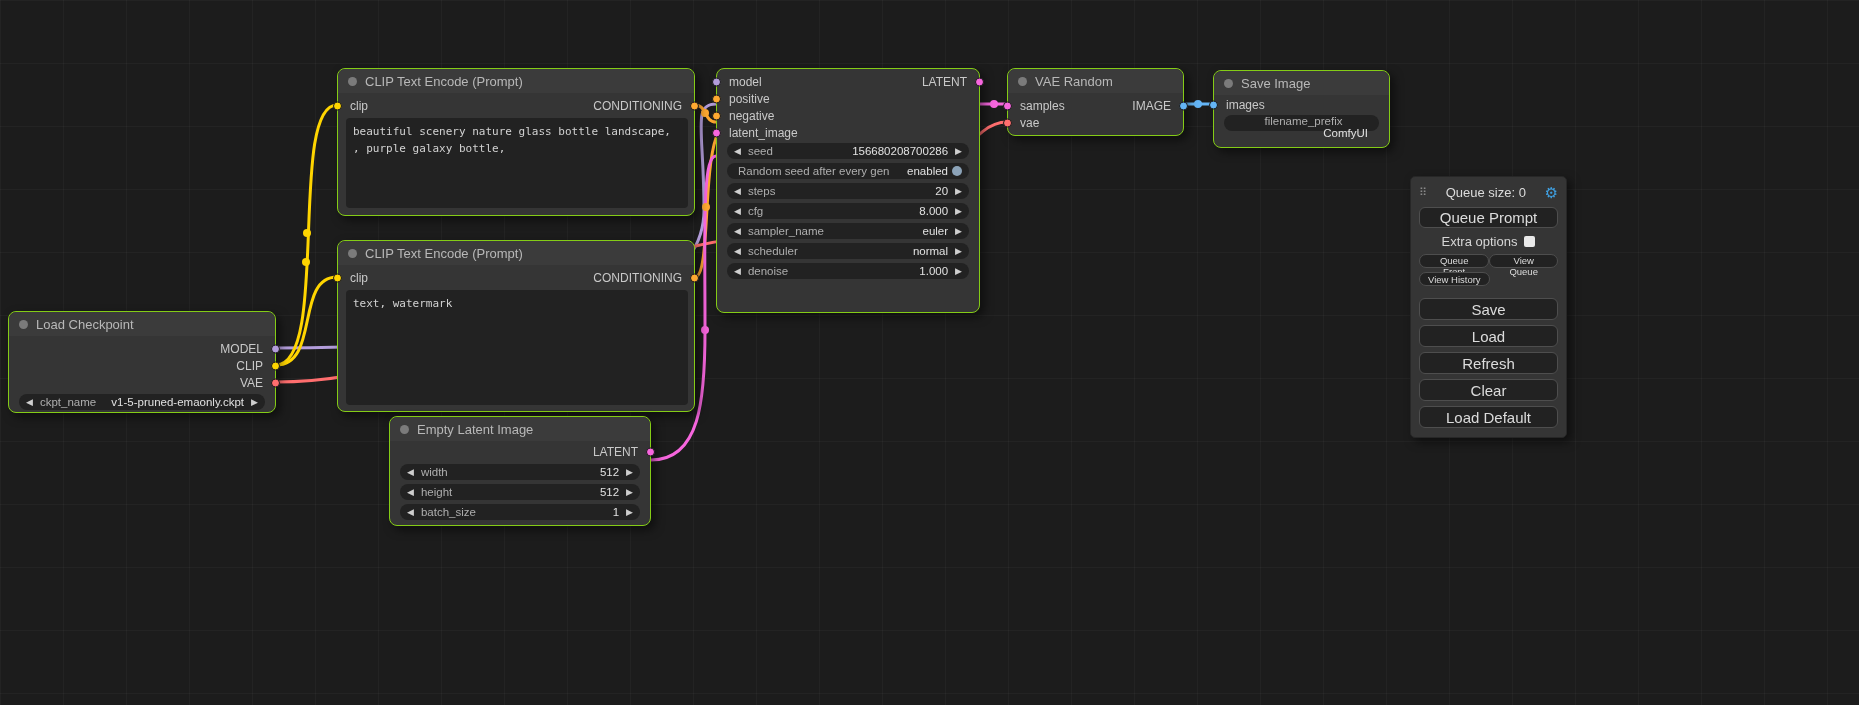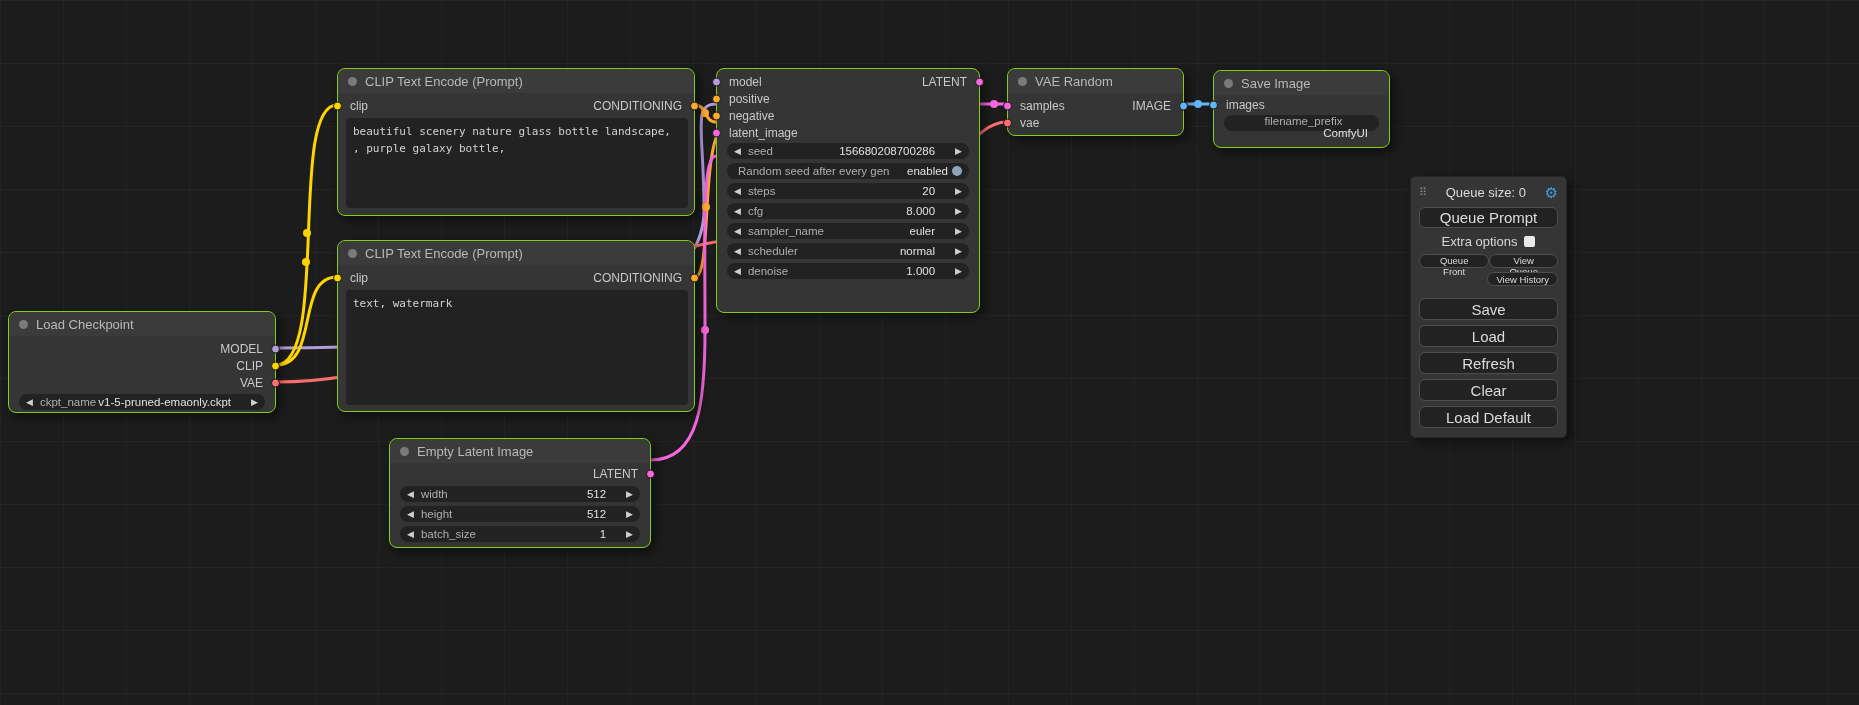--- a/index.html
+++ b/index.html
@@ -40,21 +40,21 @@
   .port-dot.in { left:-5px; }
   .port-dot.out { right:-5px; }
 
   .widget {
     height:16px; background:#222; border-radius:8px;
     display:flex; align-items:center; font-size:11.5px;
     padding:0 7px; margin:4px 10px 0; white-space:nowrap;
   }
   .widget .arrow { font-size:9px; color:#cfcfcf; line-height:1; cursor:pointer; }
   .widget .wlabel { margin-left:7px; color:#aeaeae; }
-  .widget .wvalue { margin-left:auto; margin-right:20px; color:#e0e0e0; }
+  .widget .wvalue { margin-left:auto; margin-right:7px; color:#e0e0e0; }
   .widget.noarrow .wlabel { margin-left:4px; }
   .widget.noarrow .wvalue { margin-right:4px; }
   .knob { width:10px; height:10px; border-radius:50%; background:#8ca3b8; flex:none; }
 
   .prompt-text {
     display:block; width:342px; background:#222; border:none; border-radius:4px;
     margin:4px 8px 0; padding:5px 7px; resize:none;
     font-family:"DejaVu Sans Mono", monospace; font-size:11px; line-height:1.55;
     color:#d2d2d2; outline:none;
   }
@@ -72,21 +72,21 @@
   button {
     font-family:"Liberation Sans", sans-serif;
     background:#222; color:#dcdcdc; border:1px solid #4e4e4e;
     border-radius:6px; cursor:pointer; display:block;
   }
   .qp-big { width:100%; height:22px; font-size:15px; margin-top:5px; }
   .qp-prompt { margin-top:6px; height:21px; }
   .extra-row { display:flex; align-items:center; justify-content:center; gap:7px; height:17px; margin-top:5px; font-size:13px; color:#d6d6d6; }
   .checkbox { width:11px; height:11px; background:#e9e9e9; border-radius:2px; cursor:pointer; }
   .pill-row { display:flex; justify-content:space-between; margin-top:4px; }
-  .pill-row.center { justify-content:flex-end; }
+  .pill-row.center { justify-content:flex-start; }
   .pill { display:inline-block; font-size:9.5px; height:14px; line-height:11px; padding:0 8px; border-radius:8px; }
   .gap-top { margin-top:12px; }
 </style>
 </head>
 <body>
 
 <svg class="wires">
   <path d="M276,348 C500,348 704,320 704,210 C704,130 692,104 716,104" style="stroke: rgb(179, 157, 219);"></path>
   <path d="M276,382 C480,382 600,237 770,237 C950,237 955,122 1007,122" style="stroke: rgb(255, 110, 110);"></path>
   <path d="M276,365 C330,365 288,105 337,105" style="stroke: rgb(255, 213, 0);"></path>
@@ -157,21 +157,21 @@
     <div class="port-row dual">
       <span>clip</span>
       <span class="port-dot in" style="background: rgb(255, 213, 0);"></span>
       <span>CONDITIONING</span>
       <span class="port-dot out" style="background: rgb(255, 169, 49);"></span>
     </div>
     <textarea class="prompt-text" style="height: 115px;">text, watermark</textarea>
   </div>
 </div>
 
-<div class="node" style="left:389px; top:438px; width:262px; height:110px;">
+<div class="node" style="left:389px; top:416px; width:262px; height:110px;">
   <div class="node-title">
     <span class="collapse-dot"></span>
     <span>Empty Latent Image</span>
   </div>
   <div class="node-body tight">
     <div class="port-row right">
       <span>LATENT</span>
       <span class="port-dot out" style="background: rgb(247, 102, 222);"></span>
     </div>
     <div class="widget">

